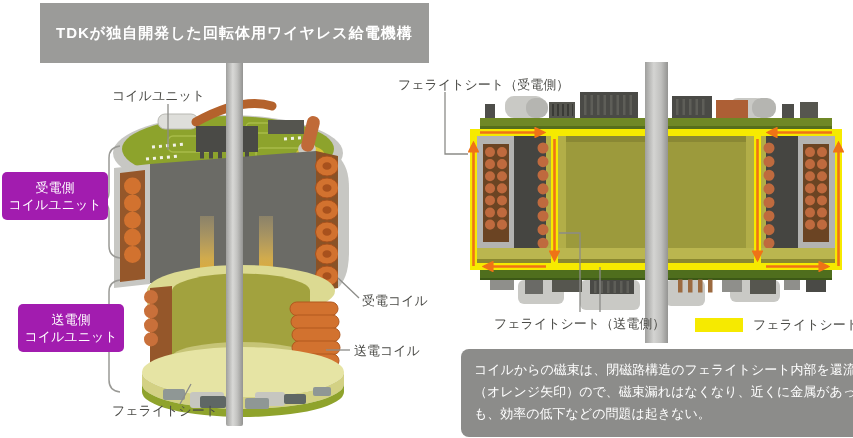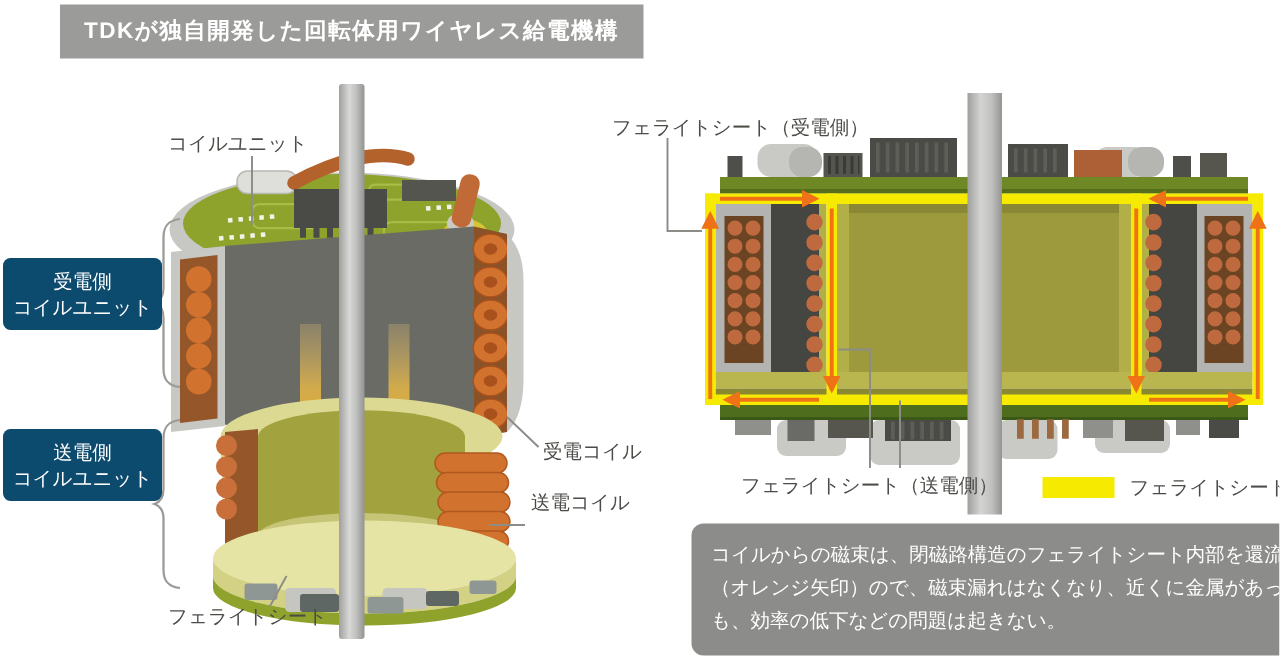--- a/index.html
+++ b/index.html
@@ -1,22 +1,22 @@
 <!DOCTYPE html>
 <html><head>
 <meta charset="utf-8">
 <style>
   html,body{margin:0;padding:0;background:#fff;}
   #canvas{position:relative;width:853px;height:438px;background:#fff;overflow:hidden;
           font-family:"Liberation Sans","DejaVu Sans",sans-serif;color:#4b4b47;}
   .abs{position:absolute;}
-  #title-banner{left:40px;top:3px;height:28px;line-height:28px;padding:4px 16px;
+  #title-banner{left:40px;top:3px;height:28px;line-height:28px;padding:16px 16px;
     background:#9b9b99;color:#fff;font-size:15px;font-weight:bold;letter-spacing:1px;white-space:nowrap;z-index:5;}
   .lbl{position:absolute;font-size:13px;color:#4b4b47;white-space:nowrap;z-index:6;}
-  .teal-box{position:absolute;left:2px;width:106px;background:#0c4a6e;color:#fff;
+  .teal-box{position:absolute;left:2px;width:106px;background:#a21caf;color:#fff;
     border-radius:5px;text-align:center;font-size:13px;line-height:17px;padding:7px 0;z-index:6;}
   svg{position:absolute;z-index:2;}
   #legend-swatch{left:695px;top:318px;width:48px;height:14px;background:#f6ea00;z-index:6;}
   #note-box{left:461px;top:349px;width:442px;height:88px;box-sizing:border-box;background:#8c8c8a;
     border-radius:8px;color:#fff;font-size:13px;line-height:1.68;padding:10px 13px;z-index:6;}
 </style>
 </head>
 <body>
 
 <div id="canvas">
@@ -248,30 +248,30 @@
     </g>
   </svg>
 
   <div class="lbl" style="left:112px;top:87px;">コイルユニット</div>
 
   <div class="teal-box" style="top:172px;">
     <div>受電側</div>
     <div>コイルユニット</div>
   </div>
 
-  <div class="teal-box" style="top:286px;">
+  <div class="teal-box" style="top:304px;margin-left:16px;">
     <div>送電側</div>
     <div>コイルユニット</div>
   </div>
 
   <div class="lbl" style="left:362px;top:292px;">受電コイル</div>
-  <div class="lbl" style="left:354px;top:326px;">送電コイル</div>
+  <div class="lbl" style="left:354px;top:342px;">送電コイル</div>
   <div class="lbl" style="left:112px;top:402px;">フェライトシート</div>
 
-  <div class="lbl" style="left:408px;top:76px;">フェライトシート（受電側）</div>
+  <div class="lbl" style="left:398px;top:76px;">フェライトシート（受電側）</div>
   <div class="lbl" style="left:494px;top:315px;">フェライトシート（送電側）</div>
 
   <div id="legend-swatch" class="abs"></div>
   <div class="lbl" style="left:753px;top:316px;">フェライトシート</div>
 
   <div id="note-box" class="abs">コイルからの磁束は、閉磁路構造のフェライトシート内部を還流する（オレンジ矢印）ので、磁束漏れはなくなり、近くに金属があっても、効率の低下などの問題は起きない。</div>
 
 </div>
 
 </body></html>

